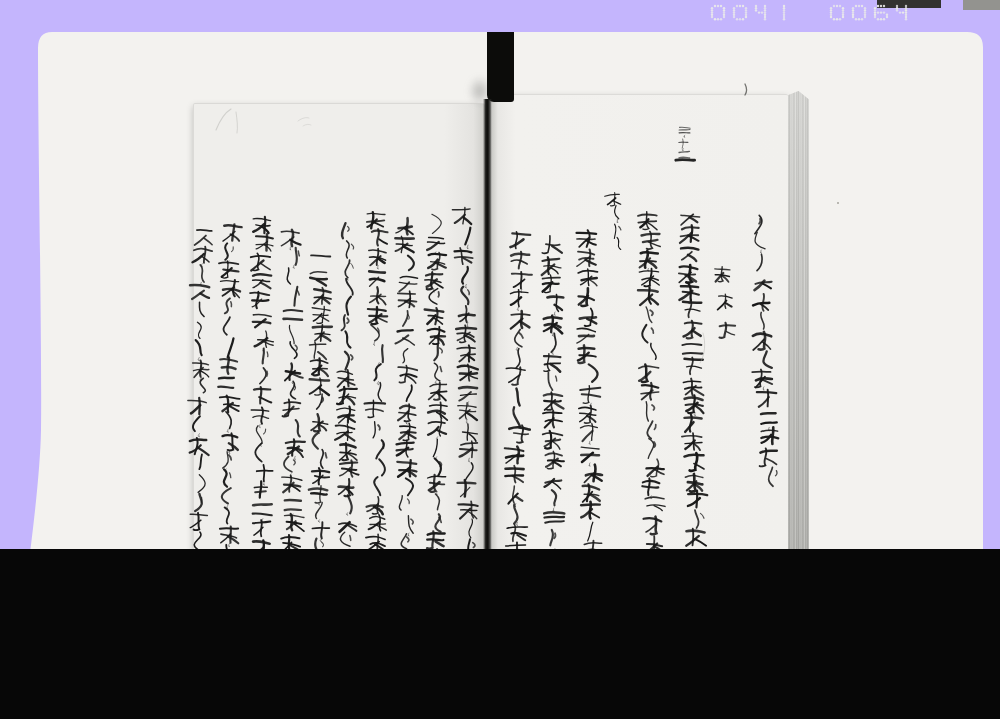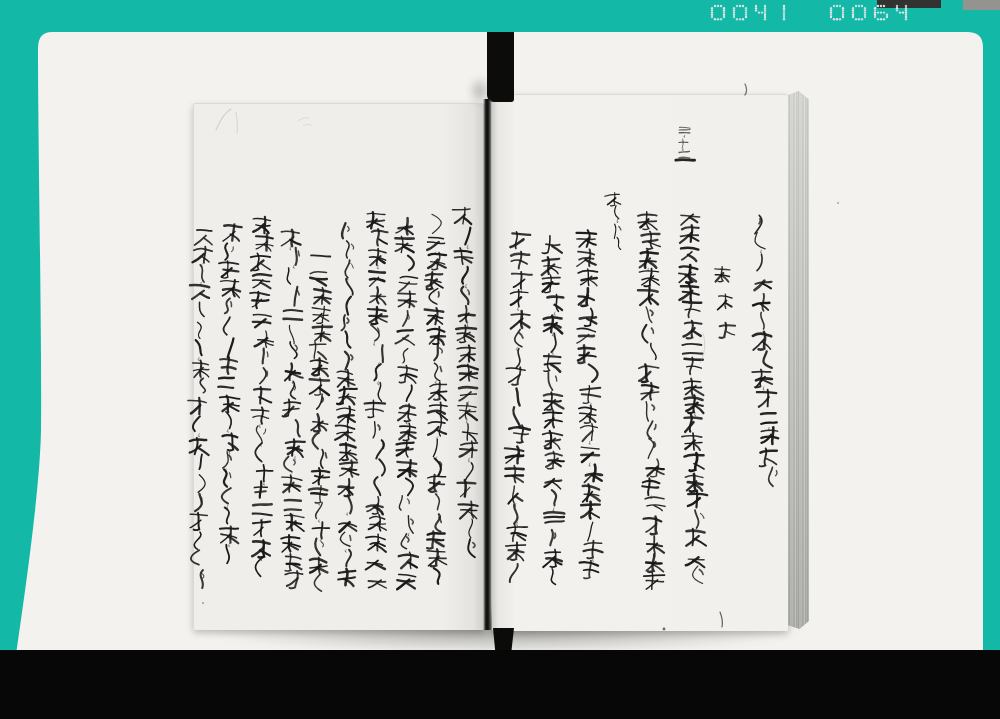--- a/index.html
+++ b/index.html
@@ -1,17 +1,17 @@
 <!DOCTYPE html>
 <html><head>
 <meta charset="utf-8">
 <style>
   html,body{margin:0;padding:0;background:#070707;}
   body{font-family:"Liberation Sans",sans-serif;}
-  .stage{position:relative;width:1000px;height:650px;background:#14b8a6;overflow:hidden;}
+  .stage{position:relative;width:1000px;height:549px;background:#c4b5fd;overflow:hidden;}
 
   .notch{position:absolute;top:0;}
   .notch-dark{left:877px;width:64px;height:8px;background:#323230;}
   .notch-light{left:963px;width:37px;height:10px;background:#93938f;}
 
   .counter{position:absolute;left:711px;top:2px;width:230px;height:22px;display:flex;gap:30px;z-index:6;}
   .counter span{color:transparent;font-family:"DejaVu Sans Mono",monospace;font-size:16px;letter-spacing:6px;}
 
   svg.layer{position:absolute;left:0;top:0;pointer-events:none;}
   #backing{z-index:1;}

